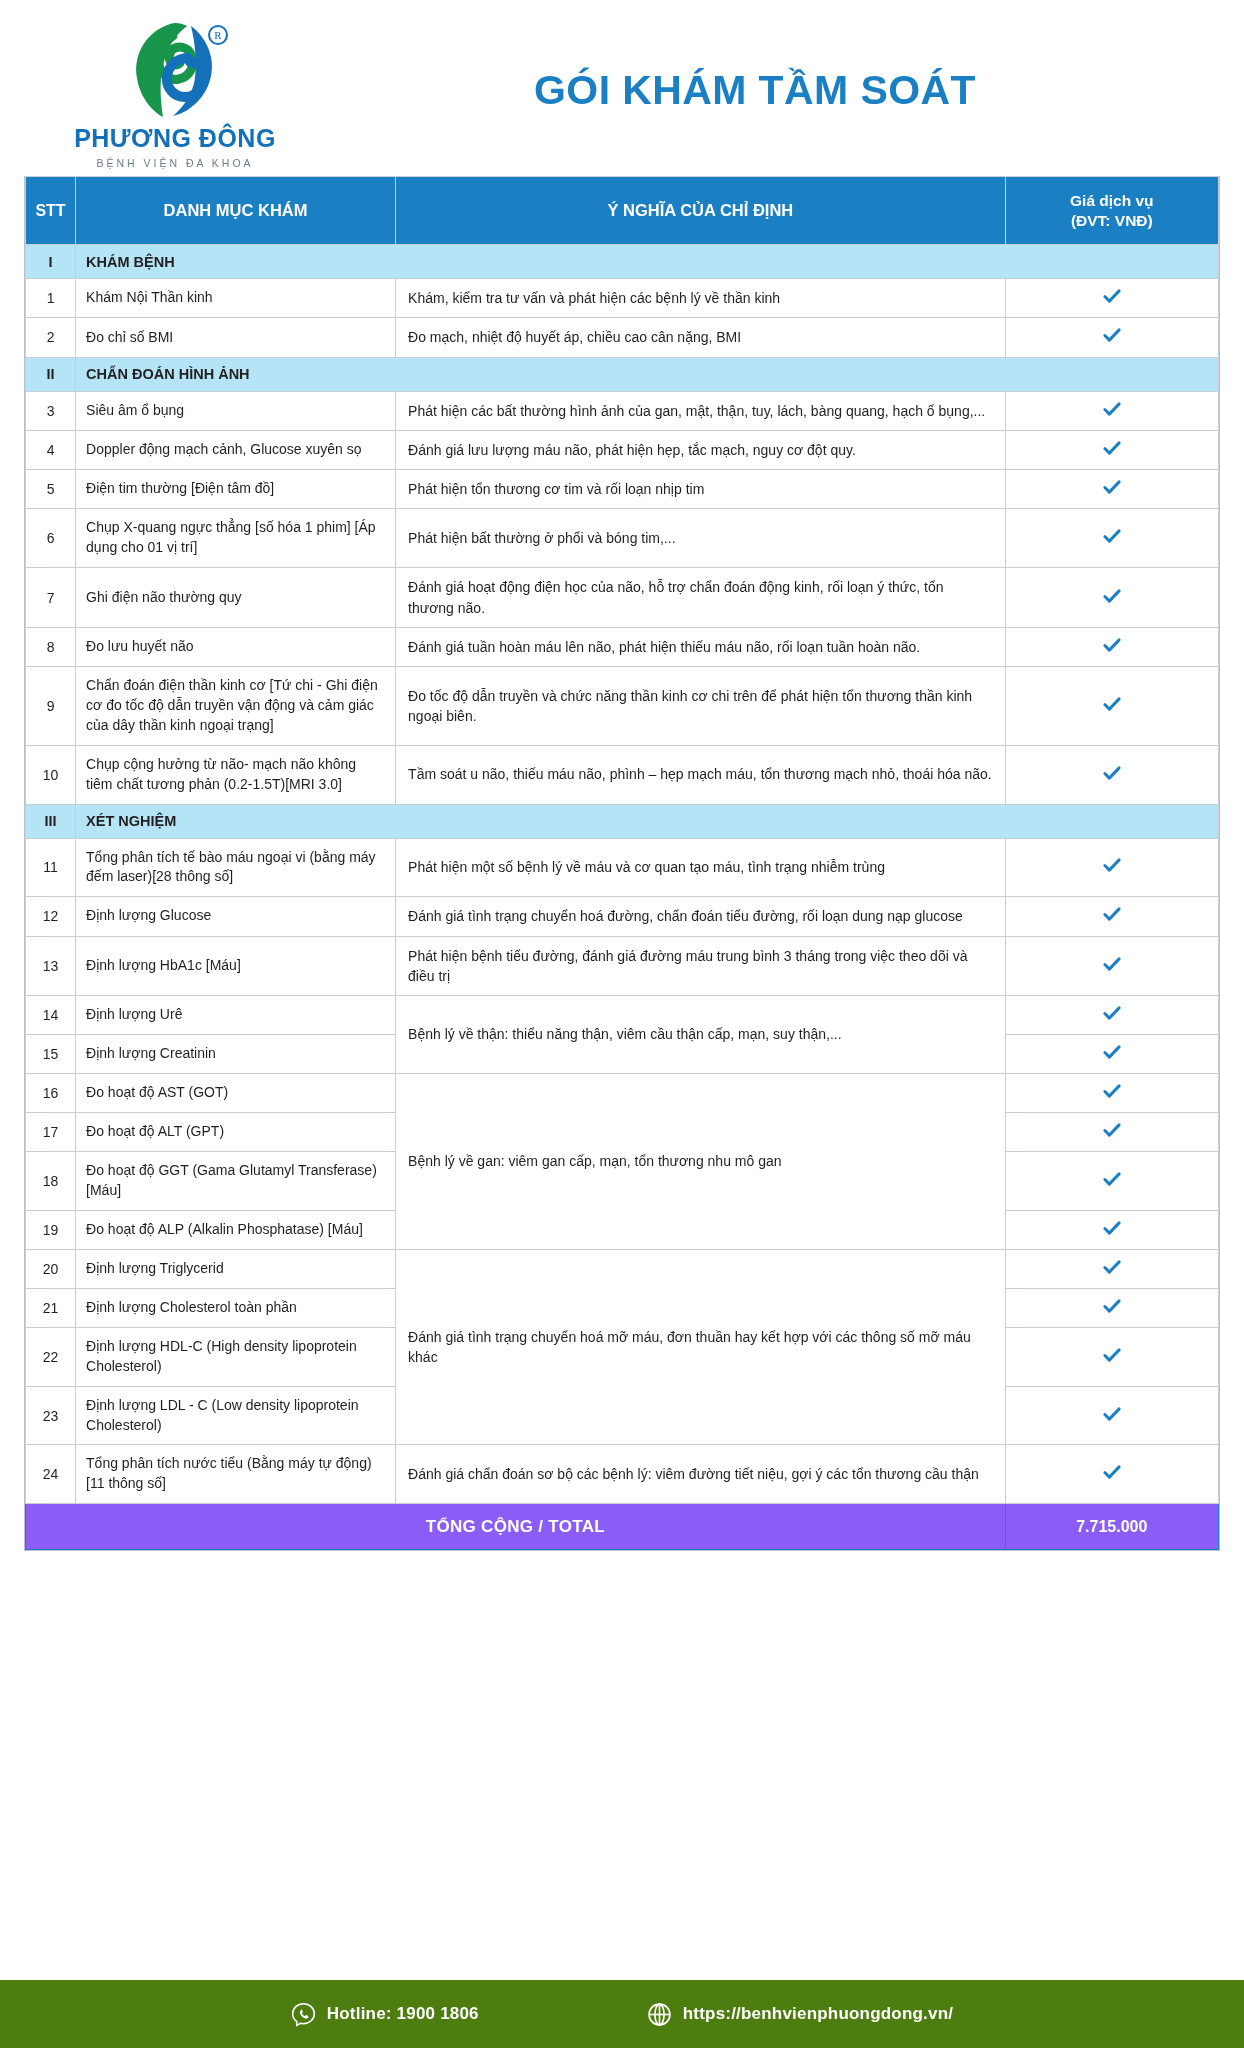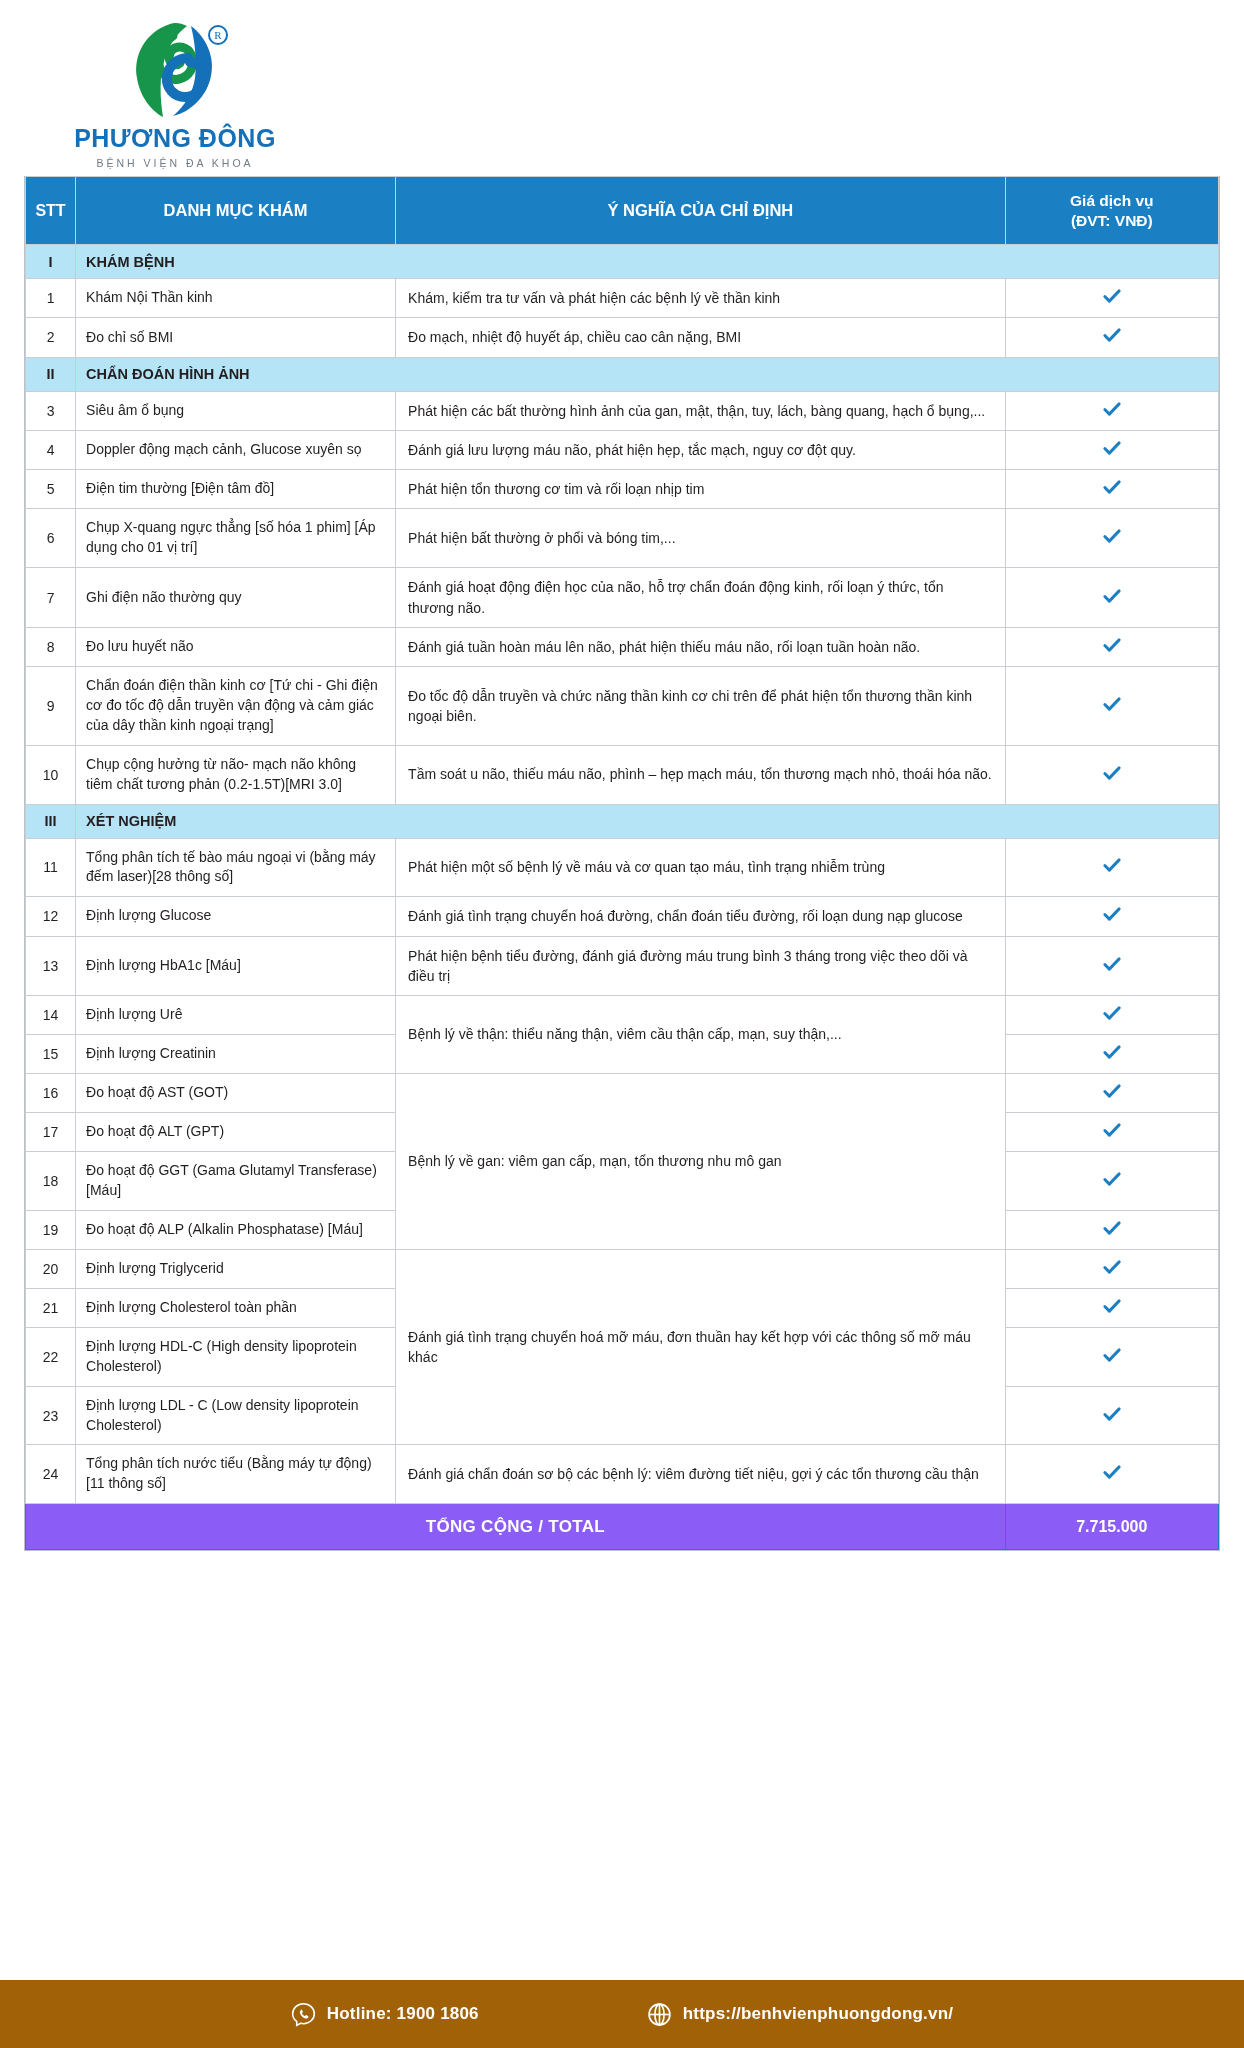--- a/index.html
+++ b/index.html
@@ -146,21 +146,21 @@
     border-color: #1b7fc4;
   }
   td.total-label { text-align: center; font-size: 17px; letter-spacing: 0.3px; }
   td.total-value { text-align: center; font-size: 16px; }
 
   
   .footer {
     position: absolute;
     left: 0; right: 0; bottom: 0;
     height: 68px;
-    background: #a16207;
+    background: #4d7c0f;
     display: flex;
     align-items: center;
     justify-content: center;
     gap: 168px;
     color: #ffffff;
   }
   .finfo {
     display: flex;
     align-items: center;
     gap: 11px;
@@ -183,20 +183,21 @@
         <path d="M76 8 C92 20 100 40 96 58 C92 78 76 94 58 98 C70 88 78 74 80 60 C82 44 80 24 76 8 Z" fill="#1470b8"></path>
         <path d="M73 40 C62 40 53 48 52 59 C51 70 59 79 70 79 C81 79 89 70 89 59 C89 50 83 44 75 44" fill="none" stroke="#1470b8" stroke-width="10" stroke-linecap="round"></path>
         <circle cx="103" cy="17" r="9" fill="none" stroke="#1470b8" stroke-width="2"></circle>
         <text x="103" y="21" font-size="11" fill="#1470b8" text-anchor="middle" font-family="Liberation Serif, serif">R</text>
       </svg>
     </div>
     <div class="brand-name">PHƯƠNG ĐÔNG</div>
     <div class="brand-sub">BỆNH VIỆN ĐA KHOA</div>
   </div>
   <div class="title-block">
+    <div class="title-line">GÓI KHÁM TẦM SOÁT</div>
   </div>
 </div>
 
 <div class="table-wrap">
   <table class="pkg">
     <colgroup>
       <col class="c-stt">
         <col class="c-name">
         <col class="c-mean">
         <col class="c-price">

